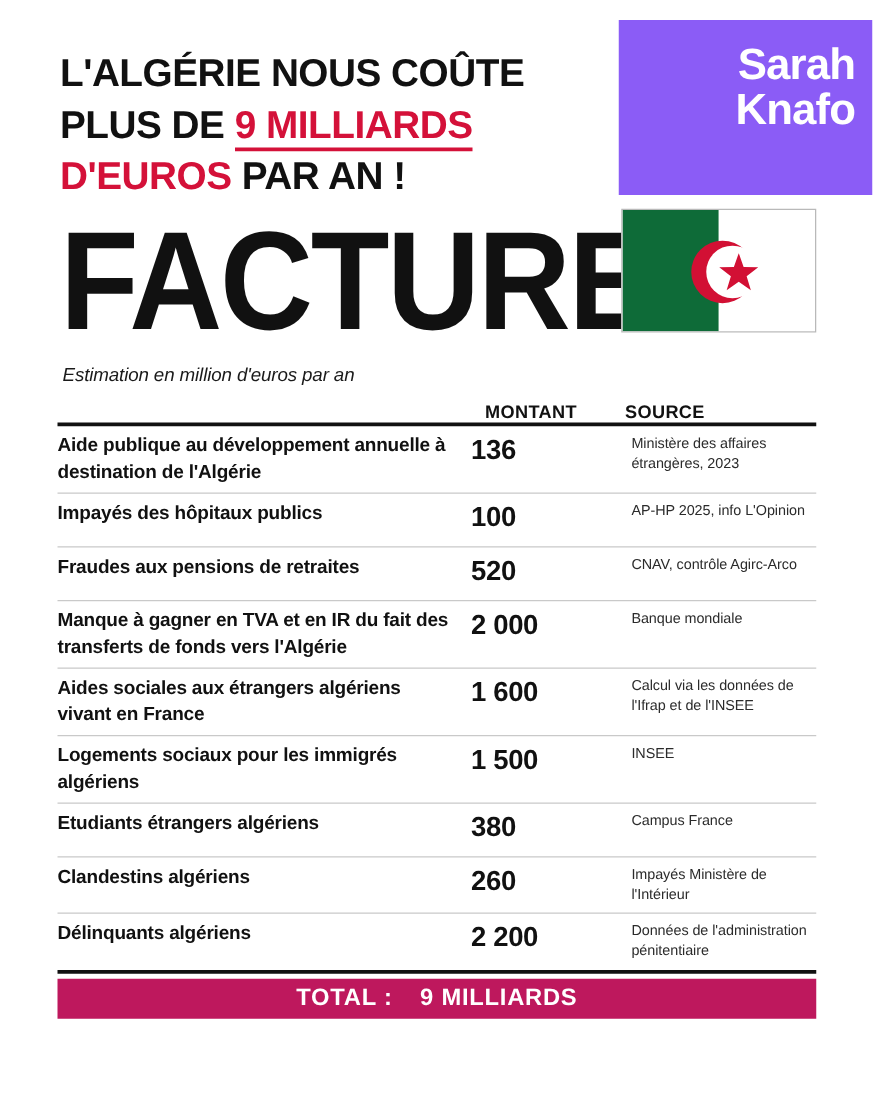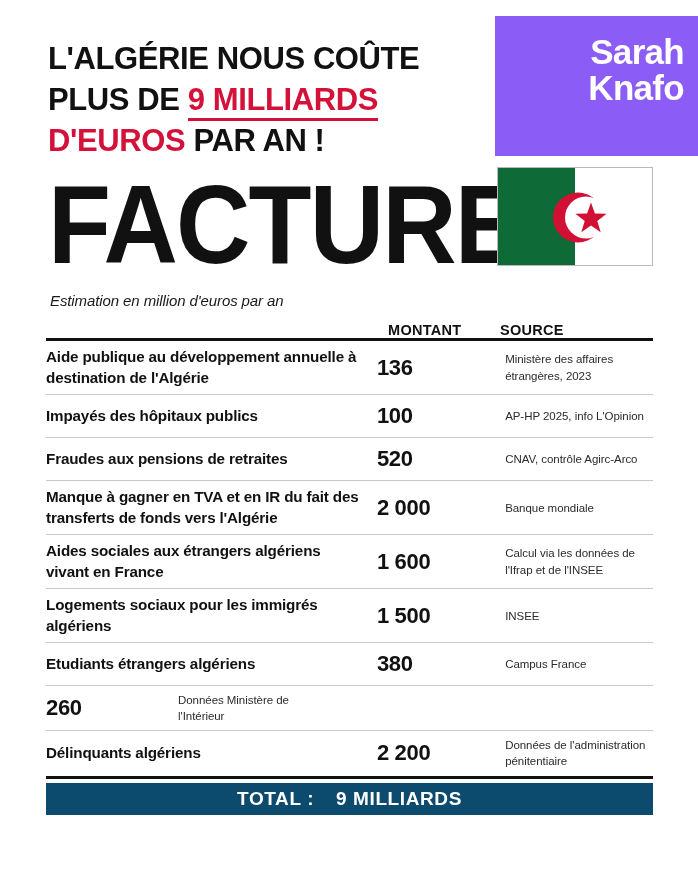--- a/index.html
+++ b/index.html
@@ -138,21 +138,21 @@
     width: 153px;
     font-weight: bold;
     font-size: 14.5px;
     letter-spacing: 0.3px;
   }
   .rule-thick { border-top: 3px solid #111111; }
   .rule-thin  { border-top: 1px solid #c9c9c9; }
 
   .t-row {
     display: flex;
-    align-items: center;
+    align-items: flex-start;
     min-height: 42px;
     padding: 6px 0;
     box-sizing: border-box;
   }
   .t-row .c-label {
     width: 342px;
     font-weight: bold;
     font-size: 15.2px;
     line-height: 1.35;
     letter-spacing: -0.15px;
@@ -175,21 +175,21 @@
     letter-spacing: -0.05px;
     margin-left: 20px;
   }
 
   
   #total-bar {
     position: absolute;
     left: 46px;
     width: 607px;
     height: 32px;
-    background: #0c4a6e;
+    background: #be185d;
     color: #ffffff;
     display: flex;
     align-items: center;
     justify-content: center;
   }
   #total-bar .tot-label {
     font-weight: bold;
     font-size: 19px;
     letter-spacing: 0.6px;
     margin-right: 22px;
@@ -286,22 +286,23 @@
   <div class="rule-thin"></div>
 
   <div class="t-row">
     <div class="c-label">Etudiants étrangers algériens</div>
     <div class="c-amount">380</div>
     <div class="c-source">Campus France</div>
   </div>
   <div class="rule-thin"></div>
 
   <div class="t-row">
+    <div class="c-label">Clandestins algériens</div>
     <div class="c-amount">260</div>
-    <div class="c-source">Données Ministère de l'Intérieur</div>
+    <div class="c-source">Impayés Ministère de l'Intérieur</div>
   </div>
   <div class="rule-thin"></div>
 
   <div class="t-row">
     <div class="c-label">Délinquants algériens</div>
     <div class="c-amount">2 200</div>
     <div class="c-source">Données de l'administration pénitentiaire</div>
   </div>
 
   <div class="rule-thick"></div>

